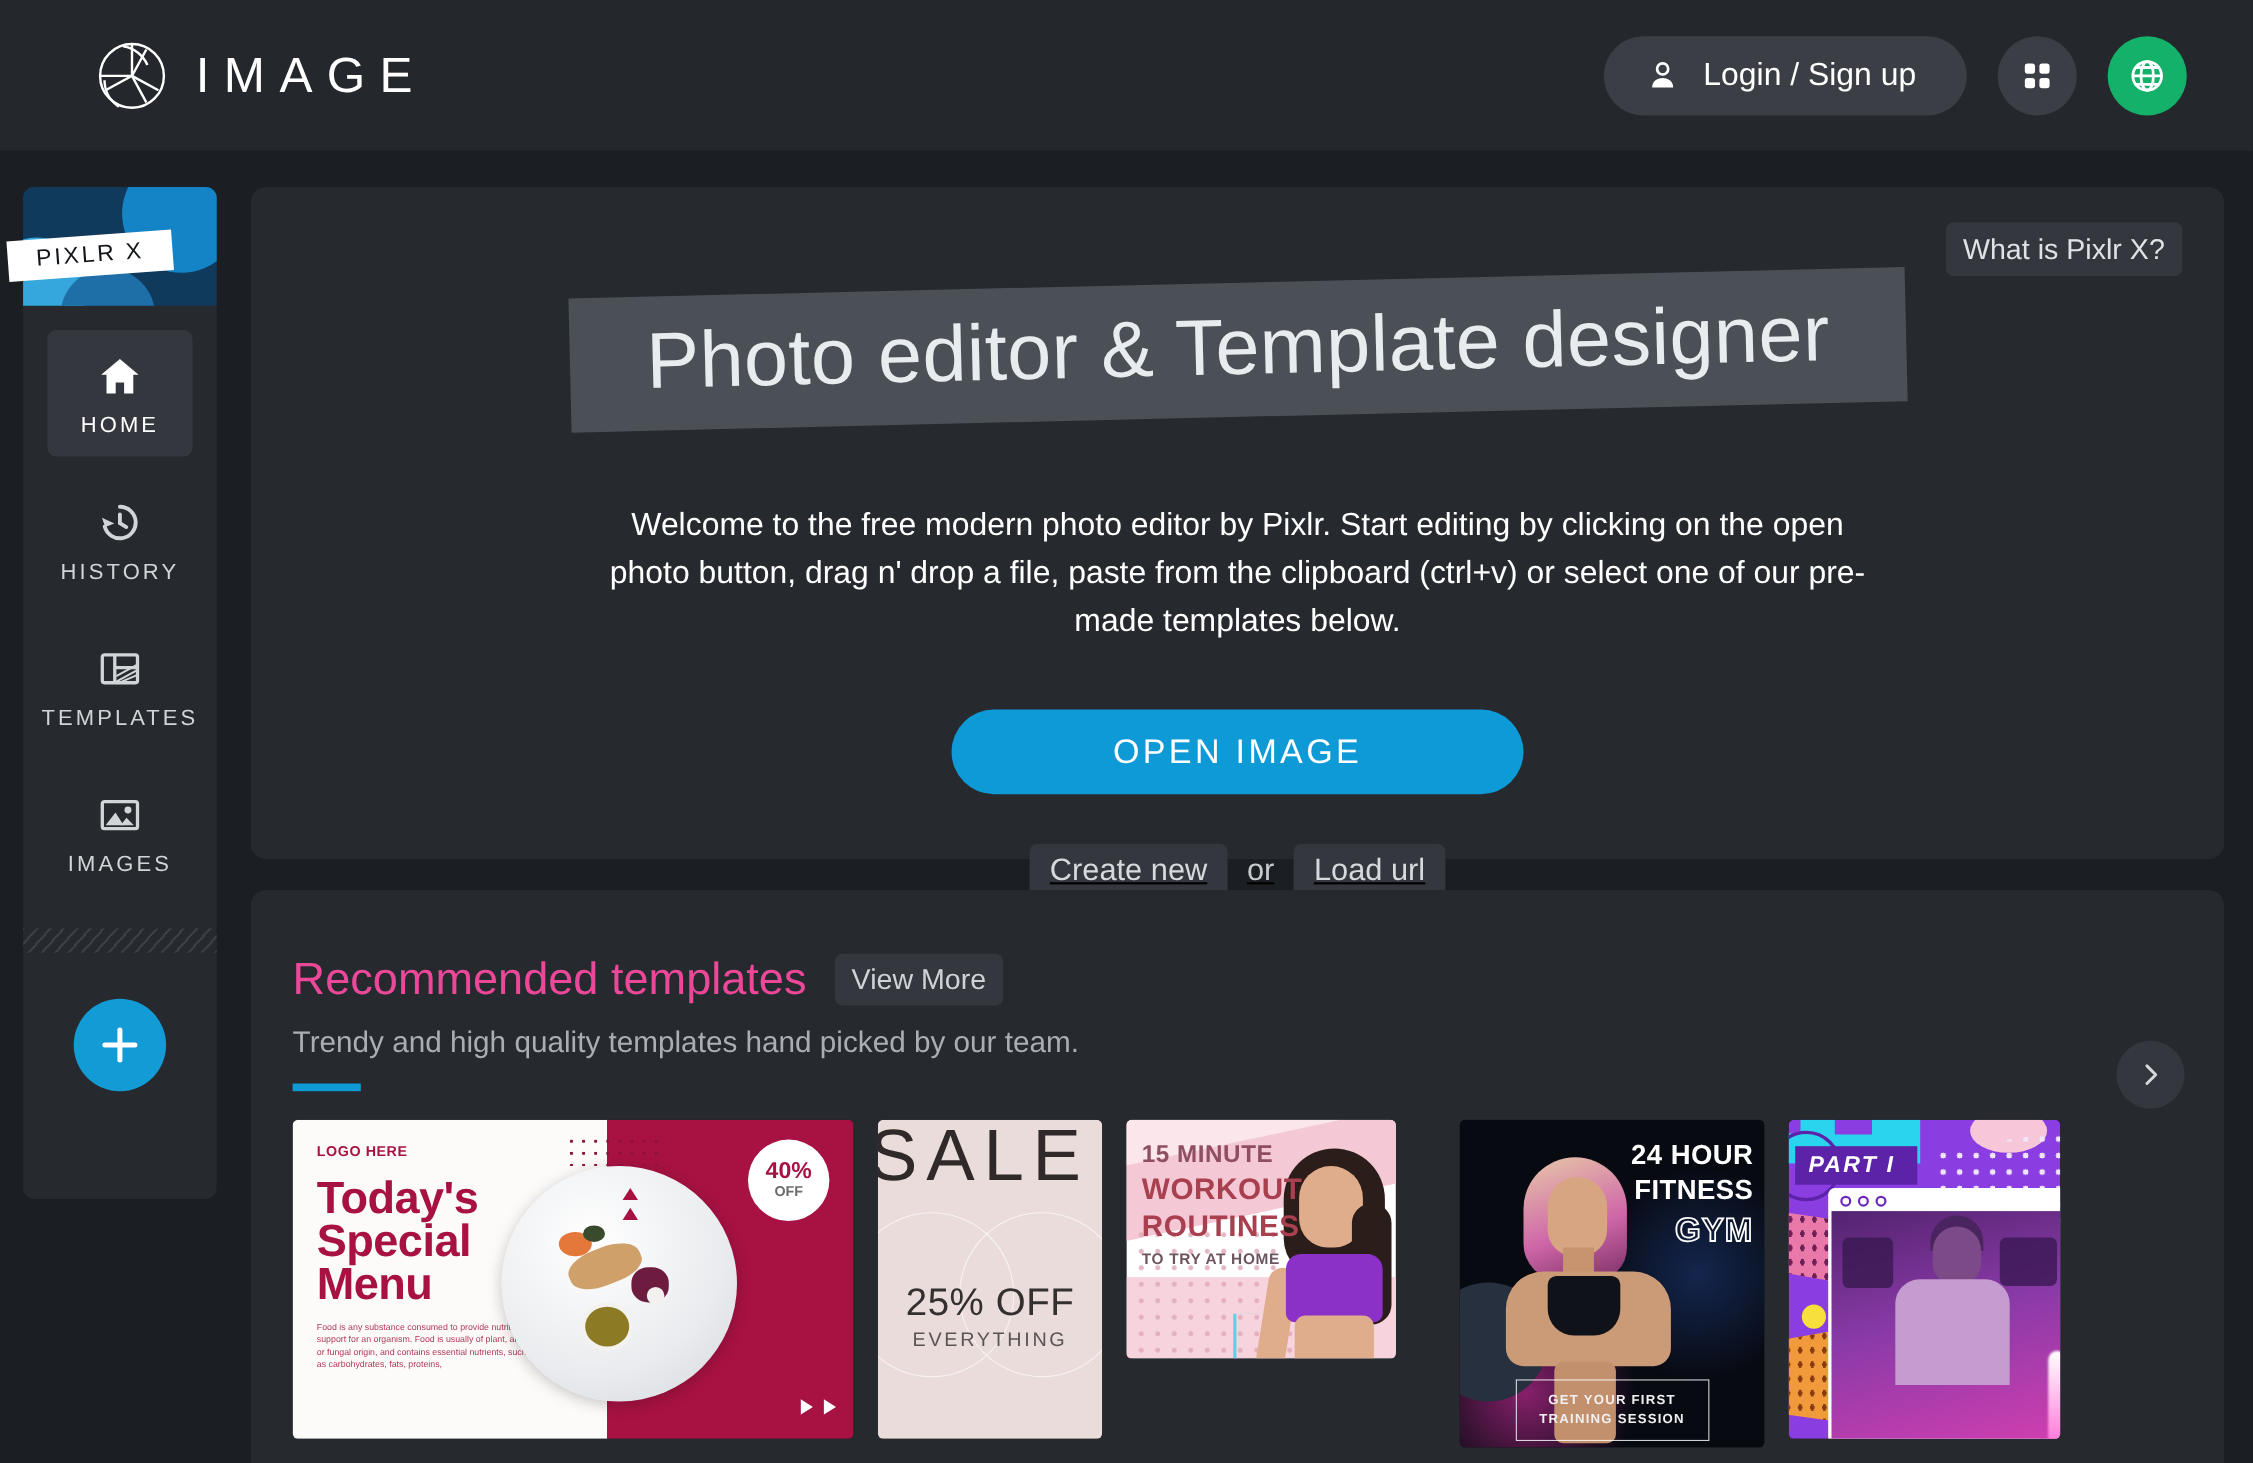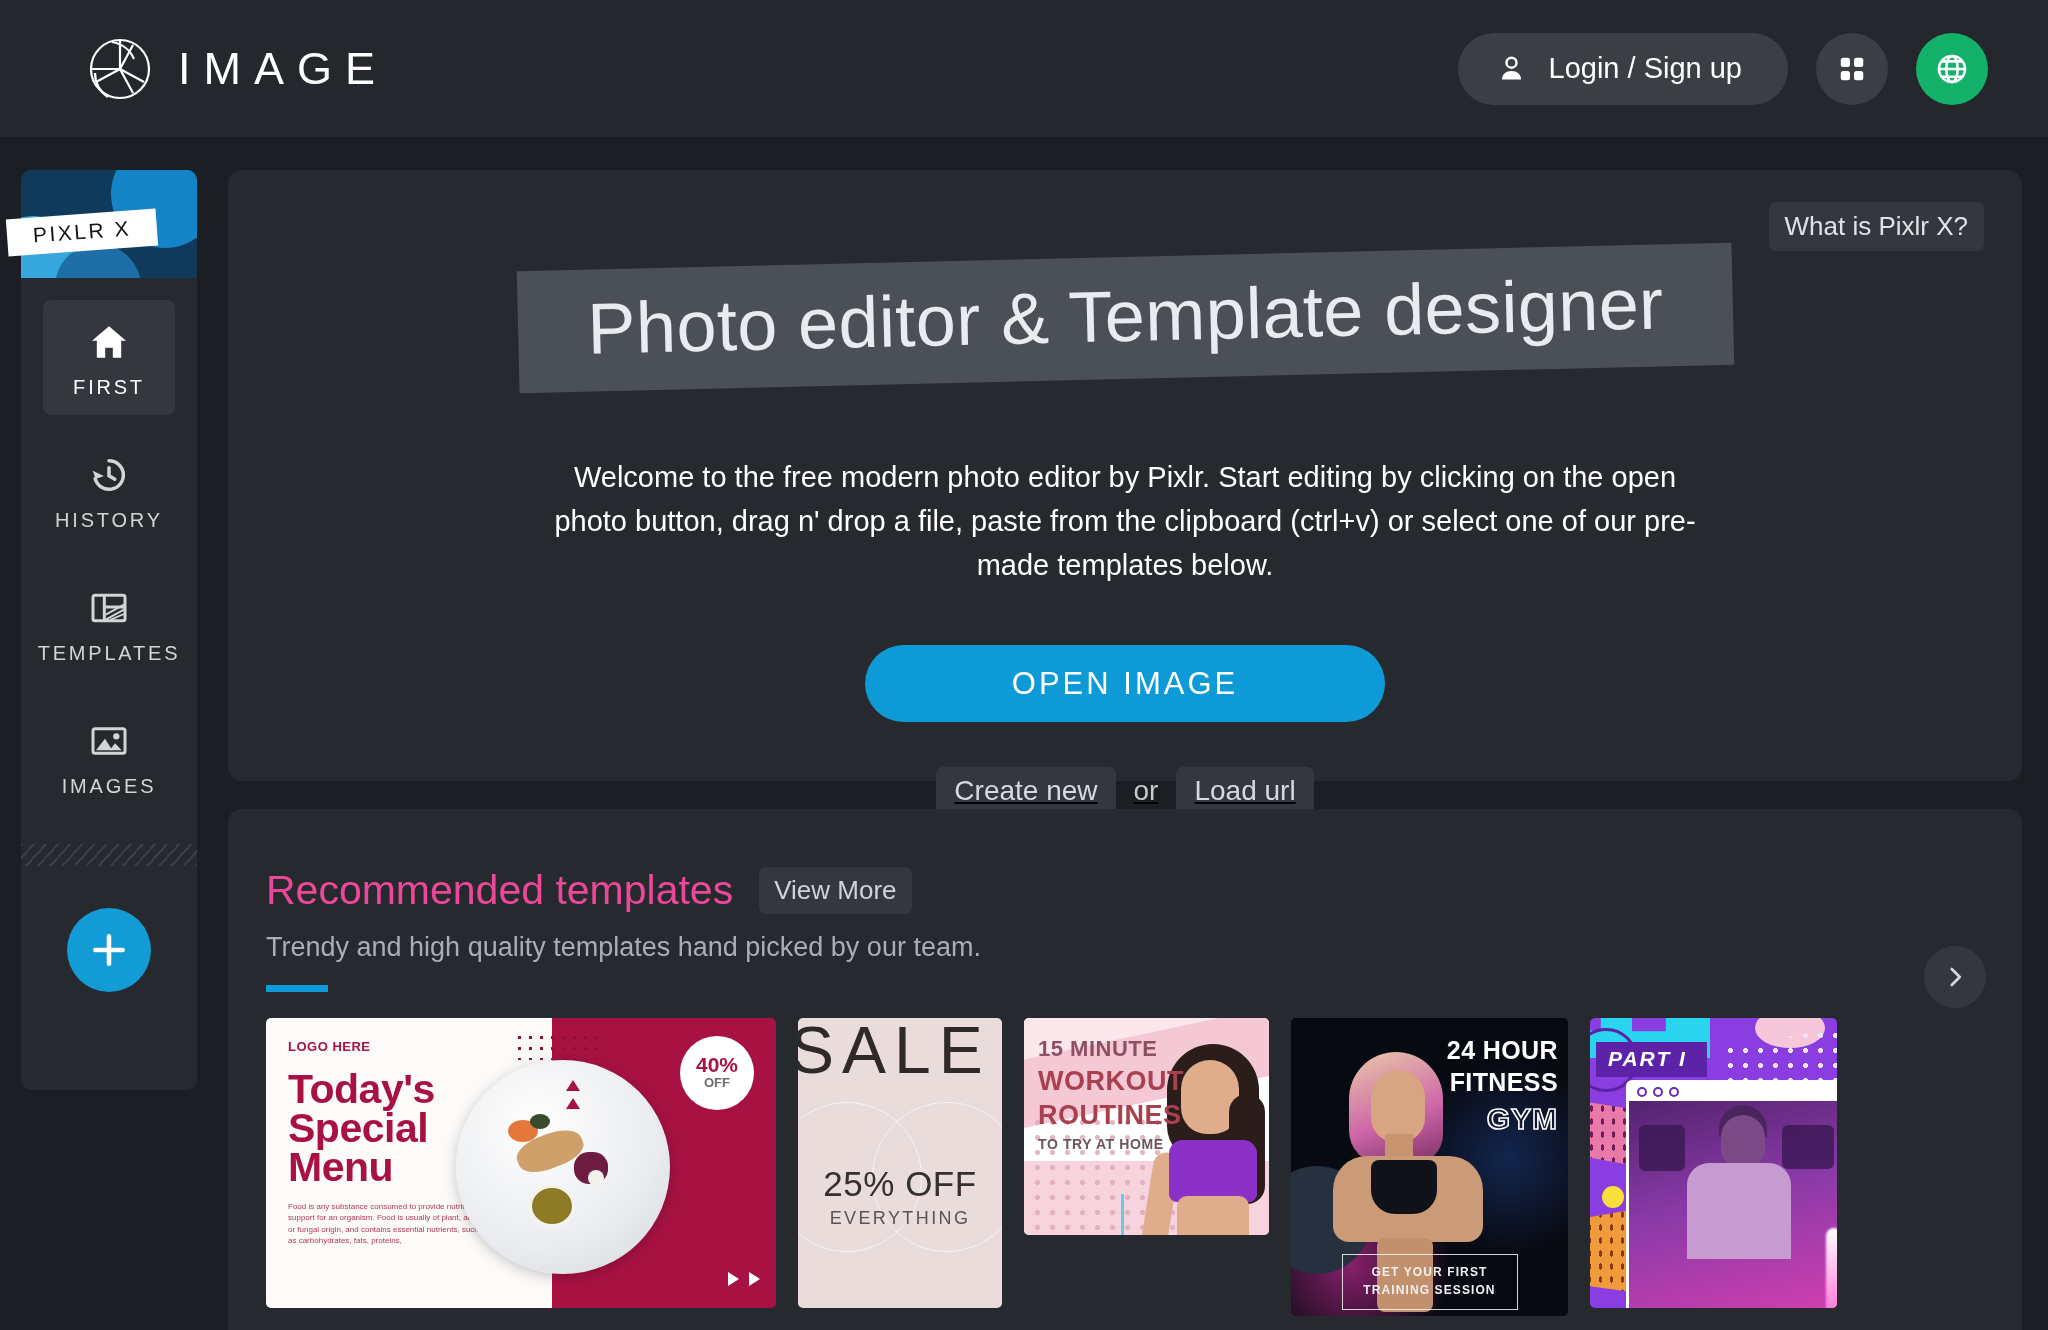--- a/index.html
+++ b/index.html
@@ -273,21 +273,21 @@
     flex: 0 0 auto;
     border-radius: 5px;
     overflow: hidden;
     position: relative;
     cursor: pointer;
     background: #1b1e22;
   }
   .c1 { width: 510px; height: 290px; }
   .c2 { width: 204px; height: 290px; }
   .c3 { width: 245px; height: 217px; }
-  .c4 { width: 277px; height: 298px; }
+  .c4 { width: 277px; height: 298px; margin-left: 36px; }
   .c5 { width: 247px; height: 290px; }
 
   
   .menu-card { display: flex; width: 100%; height: 100%; }
   .menu-left { width: 56%; background: #fdfafa; position: relative; padding: 20px 0 16px 22px; }
   .menu-right { width: 44%; background: #a81243; position: relative; }
   .menu-logo { color: #a81243; font-size: 13px; line-height: 1.35; font-weight: 700; letter-spacing: .5px; }
   .menu-title { color: #a81243; font-size: 41px; line-height: .96; font-weight: 700; margin-top: 14px; letter-spacing: -.5px; }
   .menu-body { color: #b03a58; font-size: 8px; line-height: 1.45; margin-top: 13px; width: 200px; }
   .menu-dots {
@@ -490,21 +490,21 @@
       <div class="banner-c3"></div>
     </div>
     <div class="banner-tag">PIXLR X</div>
   </div>
 
   <div class="nav-list">
     <div class="nav-item active">
       <svg width="40" height="40" viewBox="0 0 24 24">
         <path d="M12 2.6 1.8 11.2h2.9v10.2h5.0v-6.0h4.6v6.0h5.0V11.2h2.9z" fill="#fff"></path>
       </svg>
-      <div class="nav-label">FIRST</div>
+      <div class="nav-label">HOME</div>
     </div>
 
     <div class="nav-item">
       <svg width="40" height="40" viewBox="0 0 24 24">
         <path d="M12 3.4a8.6 8.6 0 1 1-8.3 10.8" fill="none" stroke="#d2d5d8" stroke-width="2.1" stroke-linecap="round"></path>
         <path d="M2.2 9.4 4.0 14.4 9.0 12.6z" fill="#d2d5d8"></path>
         <path d="M12 7.6v4.8l3.5 2.1" fill="none" stroke="#d2d5d8" stroke-width="2.1" stroke-linecap="round"></path>
       </svg>
       <div class="nav-label">HISTORY</div>
     </div>

